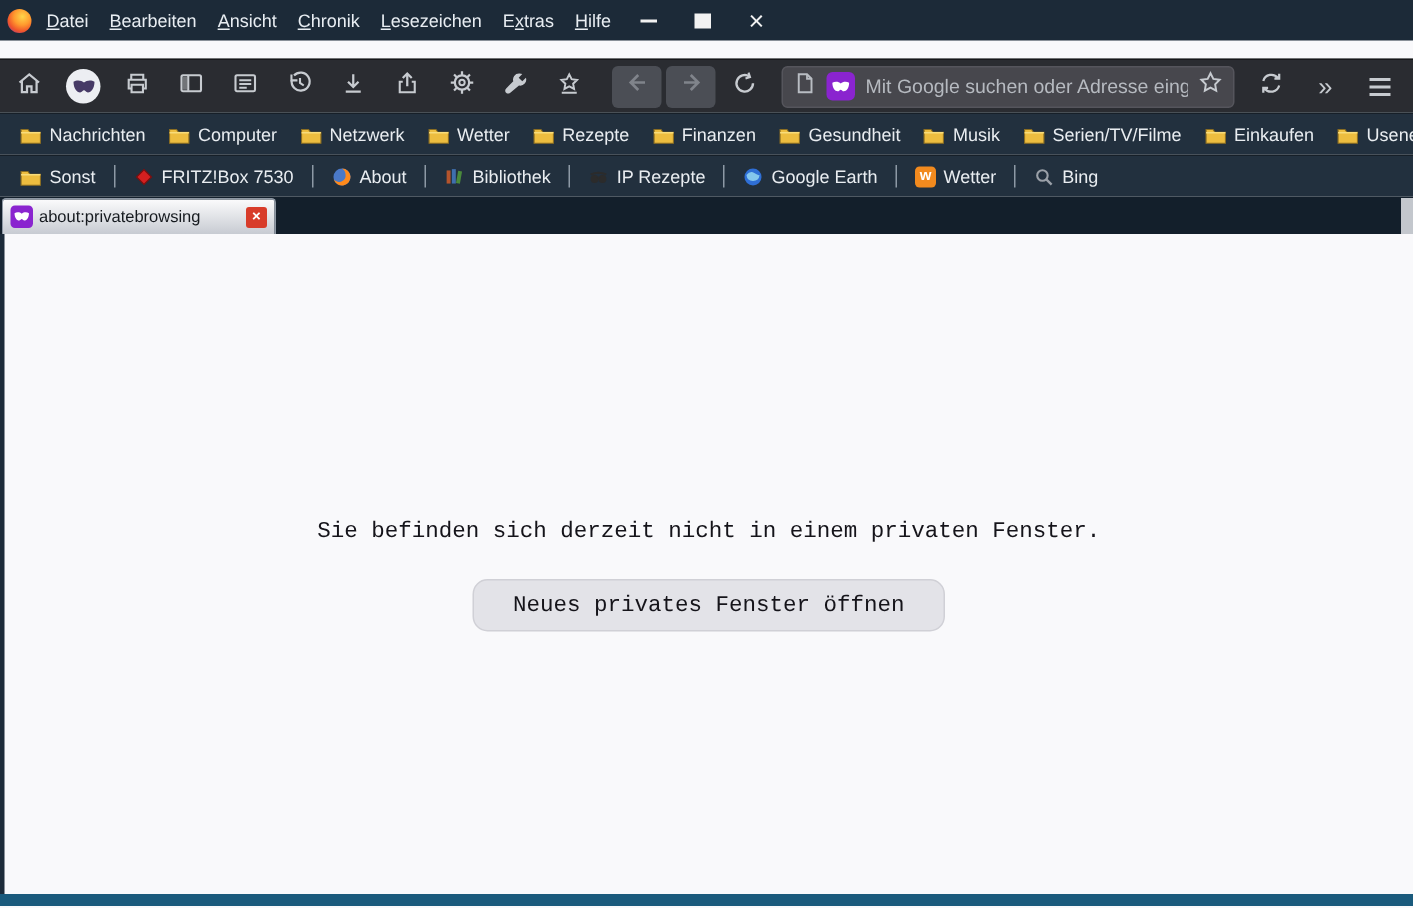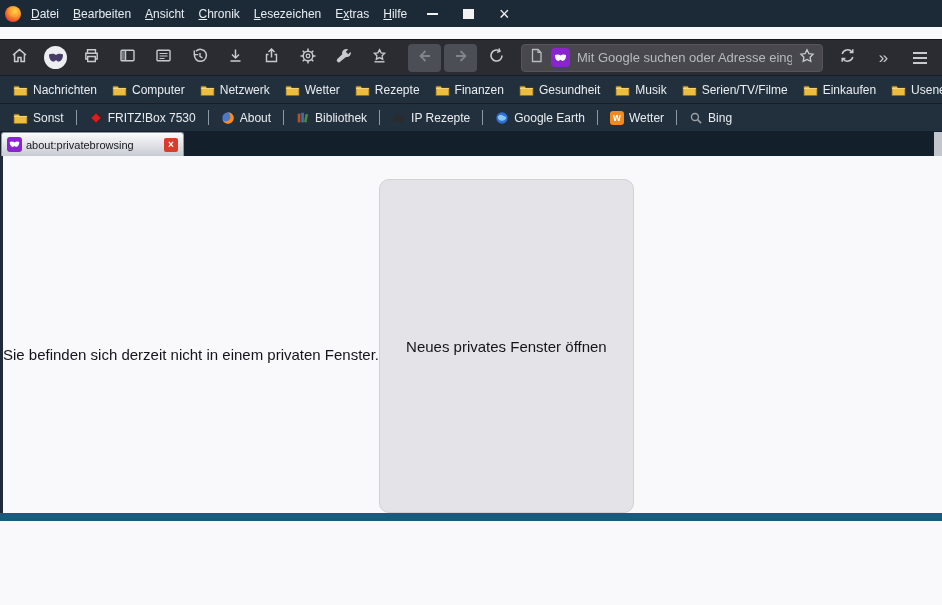--- a/index.html
+++ b/index.html
@@ -1,18 +1,18 @@
 <!DOCTYPE html>
 <html style="--c-titlebar: #1c2a38; --c-toolbar: #2a2c31; --c-bookmarks-row: #22303e; --c-tabbar: #131f2b; --c-content-bg: #f9f9fb; --c-bottom-strip: #1a5a7c; --c-accent-purple: #8a24cf; --c-tab-close-red: #d83c2a; --c-folder-yellow: #edbd3f;"><head>
 <meta charset="utf-8">
 <style>
   * { box-sizing: border-box; margin:0; padding:0; }
   html,body { width:942px; height:605px; }
   body { font-family:"Liberation Sans", sans-serif; background:#f9f9fb; overflow:hidden; }
-  .window { width:942px; height:521px; display:flex; flex-direction:column; }
+  .window { width:942px; height:604px; display:flex; flex-direction:column; }
 
   
   .titlebar { height:27px; flex:0 0 auto; background:var(--c-titlebar,#1c2a38);
     display:flex; align-items:center; padding-left:5px; color:#e8edf2; font-size:12px; }
   .app-icon { width:16px; height:16px; border-radius:50%; flex:0 0 auto; margin-right:3px;
     background: radial-gradient(circle at 62% 32%, #ffd54a 0%, #ff9a2e 38%, #f0552b 66%, #8a2fae 100%); }
   .menubar { display:flex; align-items:center; height:100%; }
   .menu-item { padding:0 7px; height:100%; display:flex; align-items:center; white-space:nowrap; cursor:default; }
   .menu-item .accel { text-decoration:underline; }
   .window-title { margin-left:13px; font-style:italic; color:#9db1c5; white-space:nowrap; overflow:hidden; flex:1; }
@@ -57,22 +57,22 @@
     border:1px solid #8e98a4; border-bottom:none; border-radius:3px 3px 0 0;
     display:flex; align-items:center; gap:4px; padding:0 5px; font-size:11px; color:#15191e; }
   .tab-label { flex:1; white-space:nowrap; overflow:hidden; }
   .tab-mask { width:15px; height:15px; border-radius:3px; background:var(--c-accent-purple,#8a24cf);
     display:flex; align-items:center; justify-content:center; flex:0 0 auto; }
   .tab-close { width:14px; height:14px; background:var(--c-tab-close-red,#d83c2a); border-radius:2px;
     color:#fff; display:flex; align-items:center; justify-content:center; font-size:10px; font-weight:bold; flex:0 0 auto; }
   .tab-edge { position:absolute; right:0; top:1px; bottom:0; width:8px; background:#c3c7cd; }
 
   
-  .content { flex:1; background:var(--c-content-bg,#f9f9fb); display:flex; 
-    border-left:3px solid #1d2b3a; overflow:hidden; }
+  .content { flex:1; background:var(--c-content-bg,#f9f9fb); display:flex; flex-direction:column;
+    align-items:center; border-left:3px solid #1d2b3a; overflow:hidden;font-family:Liberation Mono, monospace; }
   .message { margin-top:190px; font-size:15px; color:#15141a; }
   .pb-button { margin-top:23px; font-family:inherit; font-size:15px; color:#15141a;
     background:#e3e3e8; border:1px solid #d0d0d6; border-radius:10px; padding:8px 26px; cursor:default; }
 
   .bottom-strip { height:8px; flex:0 0 auto; background:var(--c-bottom-strip,#1a5a7c); }
 </style>
 </head>
 <body>
 
 <div class="window">

